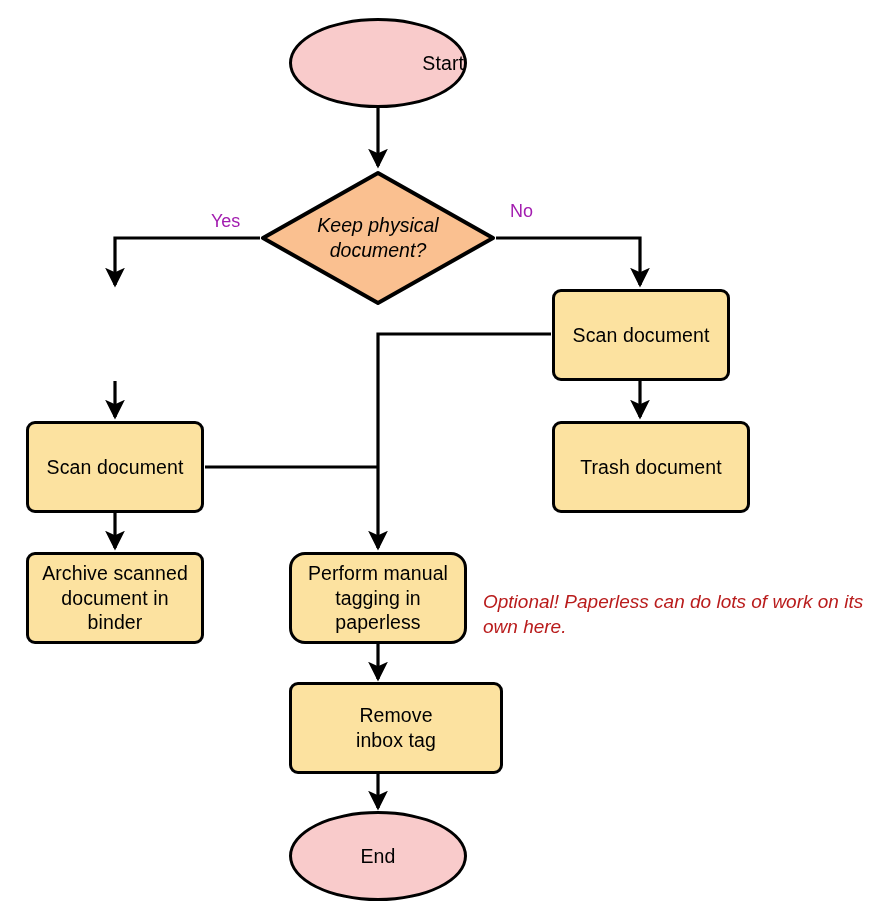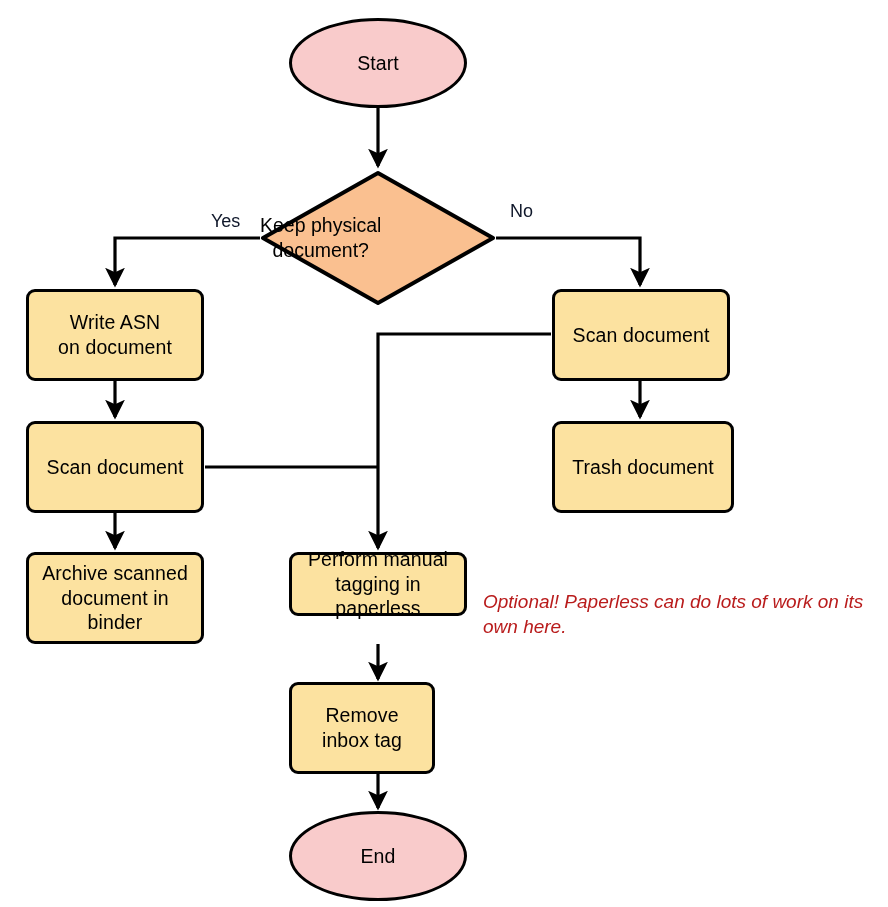--- a/index.html
+++ b/index.html
@@ -49,39 +49,41 @@
   .terminal {
     background: #f9cbcb;
     border: 3.6px solid #000000;
     border-radius: 50%;
   }
   .diamond-wrap {
     position: absolute;
     z-index: 3;
     display: flex;
     align-items: center;
+    justify-content: center;
+    font-style: italic;
   }
   .diamond-wrap .diamond-svg {
     position: absolute;
     left: 0;
     top: 0;
   }
   .diamond-wrap .node-label {
     position: relative;
     z-index: 2;
     text-align: center;
     font-size: 19.5px;
     line-height: 1.28;
     color: #000000;
     white-space: pre-line;
   }
   .edge-label {
     position: absolute;
     font-size: 18px;
-    color: #0f172a;
+    color: #a21caf;
     z-index: 4;
     background: #ffffff;
     padding: 0 2px;
     white-space: nowrap;
   }
   .note {
     position: absolute;
     font-size: 19px;
     font-style: italic;
     color: #b91c1c;
@@ -117,65 +119,61 @@
 
     <path d="M551,334 L378,334 L378,548" stroke="#000000" stroke-width="3.2" fill="none" marker-end="url(#arrowhead)"></path>
 
     <path d="M205,467 L378,467" stroke="#000000" stroke-width="3.2" fill="none"></path>
 
     <path d="M378,644 L378,679" stroke="#000000" stroke-width="3.2" fill="none" marker-end="url(#arrowhead)"></path>
 
     <path d="M378,773 L378,808" stroke="#000000" stroke-width="3.2" fill="none" marker-end="url(#arrowhead)"></path>
   </svg>
 
-  <div class="node terminal" style="left:289px; top:18px; width:178px; height:90px;">
+  <div class="node terminal" style="left:289px; top:18px; width:178px; height:90px;justify-content:flex-end;">
     <span class="node-label">Start</span>
   </div>
 
   <div class="diamond-wrap" style="left:260px; top:170px; width:236px; height:136px;">
     <svg class="diamond-svg" width="236" height="136" viewBox="0 0 236 136" xmlns="http://www.w3.org/2000/svg">
       <polygon points="118,3 233,68 118,133 3,68" fill="#fac090" stroke="#000000" stroke-width="4" stroke-linejoin="round"></polygon>
     </svg>
     <span class="node-label">Keep physical
 document?</span>
   </div>
 
   <div class="edge-label" style="left:209px; top:211px;">Yes</div>
   <div class="edge-label" style="left:508px; top:201px;">No</div>
 
-  <div class="node box" style="left:26px; top:289px; width:178px; height:92px;">
-    <span class="node-label">Write ASN
-on document</span>
-  </div>
 
   <div class="node box" style="left:26px; top:421px; width:178px; height:92px;">
     <span class="node-label">Scan document</span>
   </div>
 
   <div class="node box" style="left:26px; top:552px; width:178px; height:92px;">
     <span class="node-label">Archive scanned
 document in
 binder</span>
   </div>
 
   <div class="node box" style="left:552px; top:289px; width:178px; height:92px;">
     <span class="node-label">Scan document</span>
   </div>
 
-  <div class="node box" style="left:552px; top:421px; width:182px; height:92px;">
+  <div class="node box" style="left:552px; top:421px; width:198px; height:92px;">
     <span class="node-label">Trash document</span>
   </div>
 
-  <div class="node box" style="left:289px; top:552px; width:178px; height:64px;">
+  <div class="node box" style="left:289px; top:552px; width:178px; height:92px;border-radius:16px;">
     <span class="node-label">Perform manual
 tagging in
 paperless</span>
   </div>
 
-  <div class="node box" style="left:289px; top:682px; width:146px; height:92px;">
+  <div class="node box" style="left:289px; top:682px; width:214px; height:92px;">
     <span class="node-label">Remove
 inbox tag</span>
   </div>
 
   <div class="node terminal" style="left:289px; top:811px; width:178px; height:90px;text-align:right;">
     <span class="node-label">End</span>
   </div>
 
   <div class="note" style="left:483px; top:589px;">Optional! Paperless can do lots of work on its own here.</div>
 

